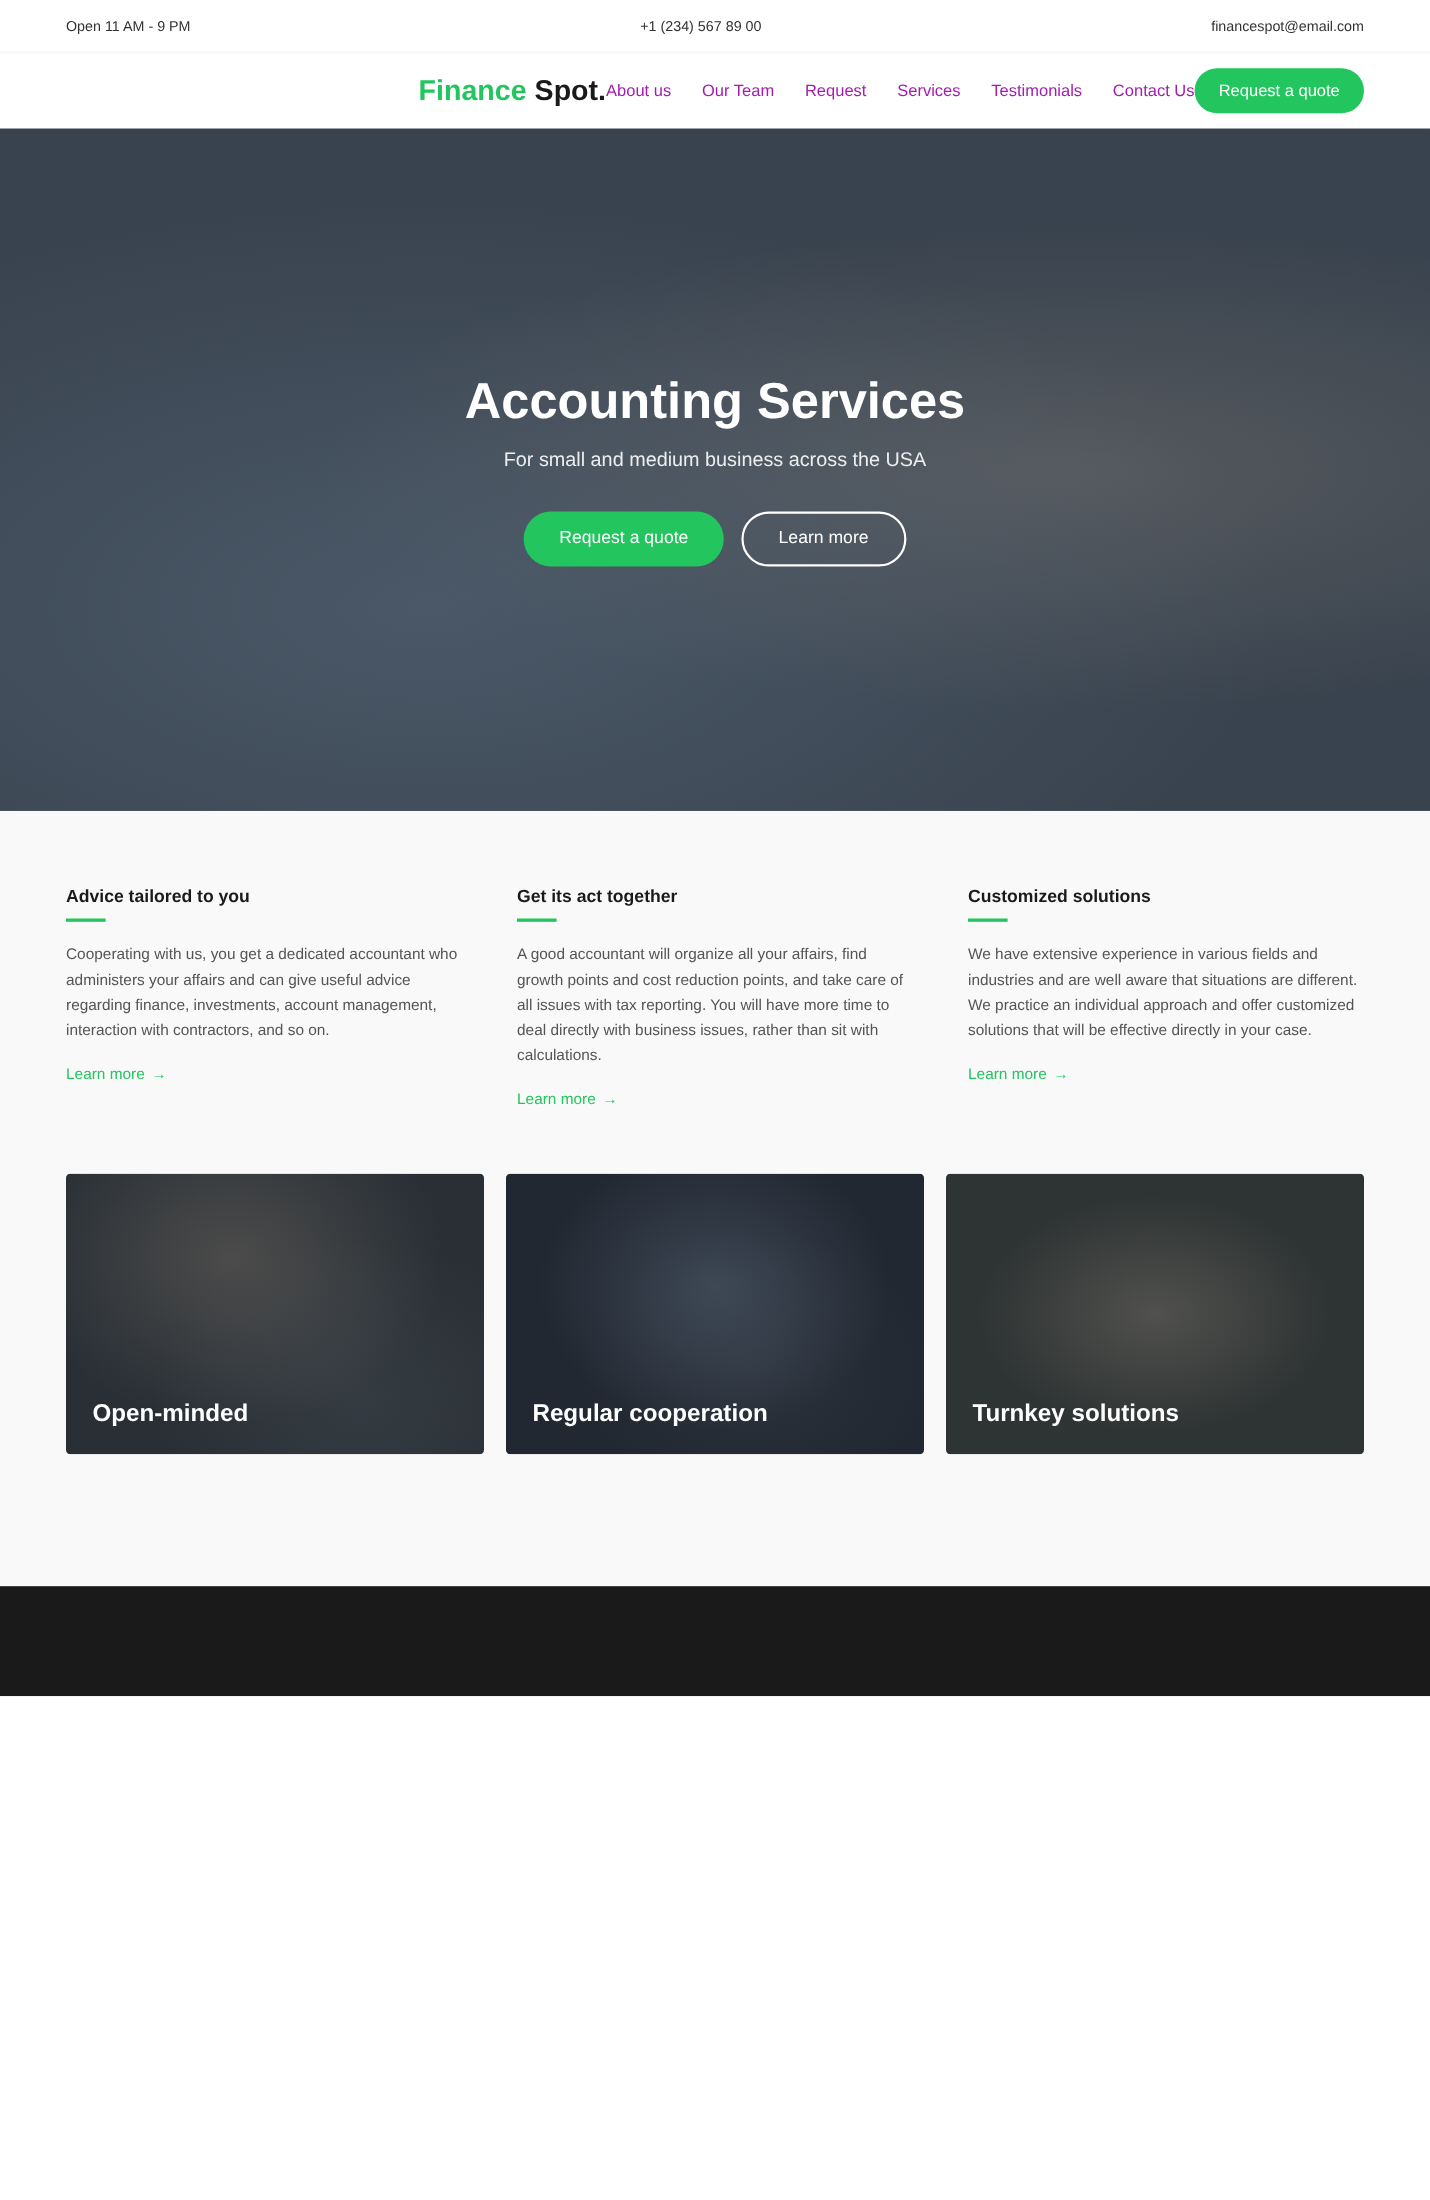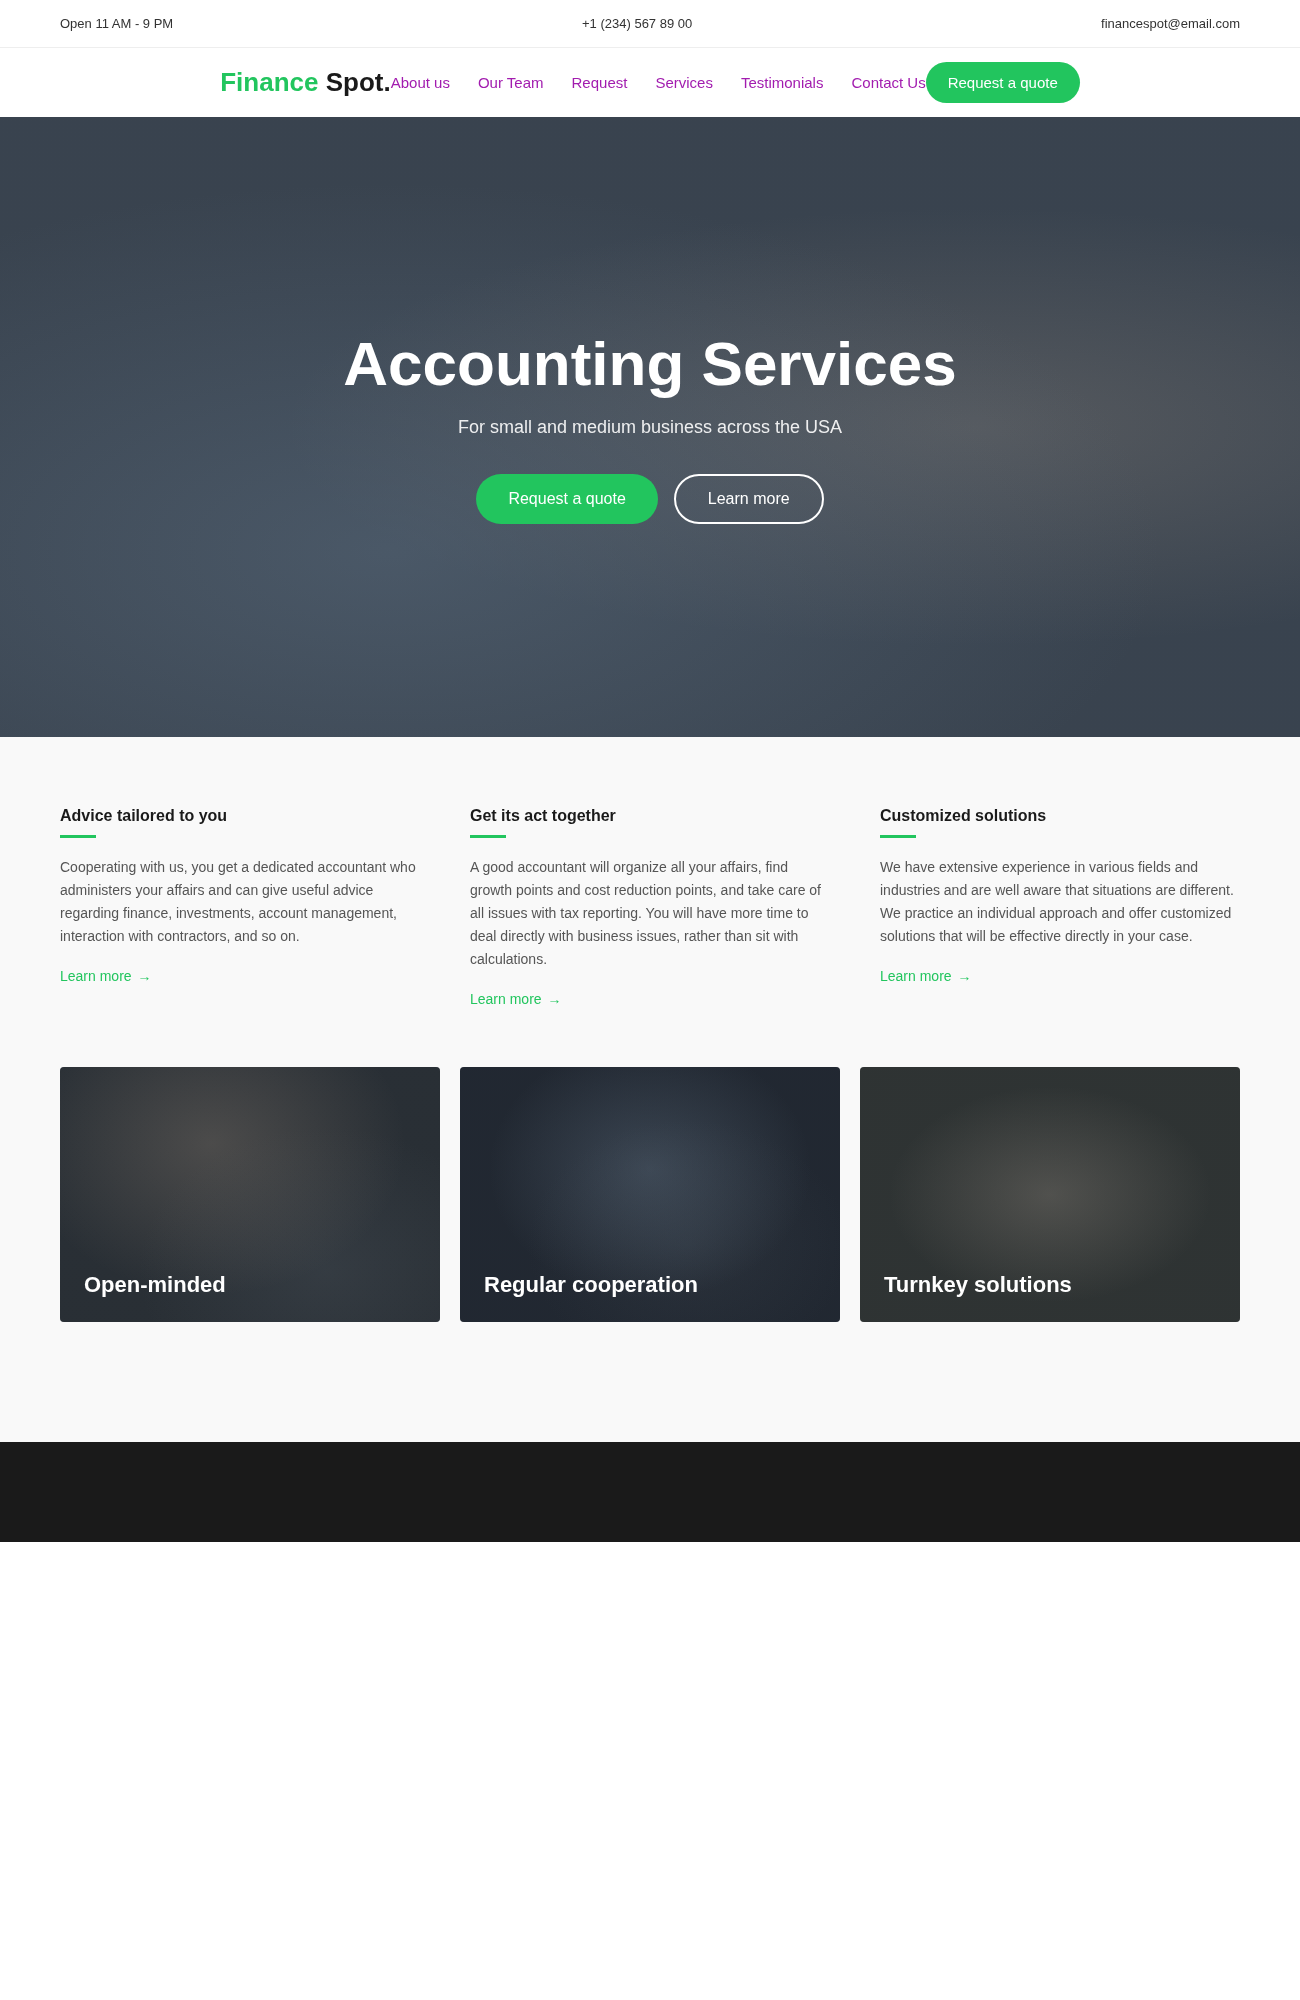--- a/index.html
+++ b/index.html
@@ -12,23 +12,23 @@
       align-items: center;
       padding: 16px 60px;
       font-size: 13px;
       color: #333;
       border-bottom: 1px solid #eee;
     }
 
     
     .header {
       display: flex;
-      justify-content: center;
-      align-items: center;
-      padding: 14px 80px;
+      justify-content: flex-end;
+      align-items: center;
+      padding: 14px 60px;
       background: #fff;
     }
     .logo {
       font-size: 26px;
       font-weight: bold;
     }
     .logo-finance { color: #22c55e; }
     .logo-spot { color: #1a1a1a; }
     .nav {
       display: flex;
@@ -84,21 +84,21 @@
       background: 
         radial-gradient(ellipse at 30% 70%, rgba(100,120,140,0.4) 0%, transparent 60%),
         radial-gradient(ellipse at 75% 50%, rgba(150,140,130,0.3) 0%, transparent 50%);
     }
     .hero-content {
       position: relative;
       z-index: 1;
       color: #fff;
     }
     .hero-title {
-      font-size: 62px;
+      font-size: 46px;
       font-weight: bold;
       margin-bottom: 18px;
       line-height: 1.1;
     }
     .hero-subtitle {
       font-size: 18px;
       margin-bottom: 36px;
       opacity: 0.9;
     }
     .hero-buttons {

